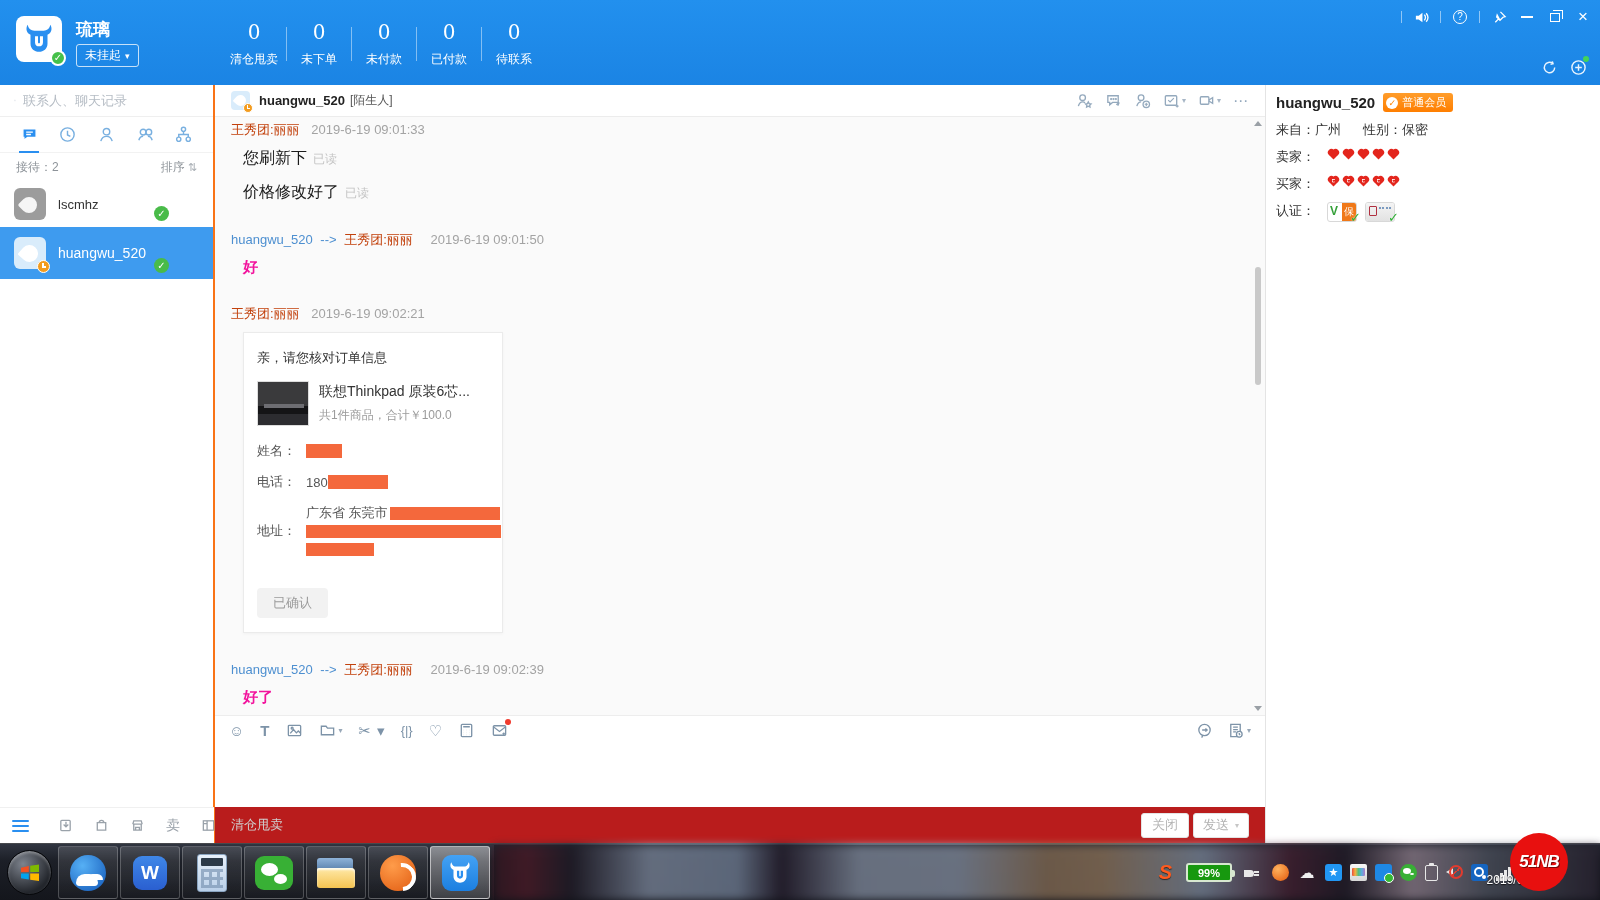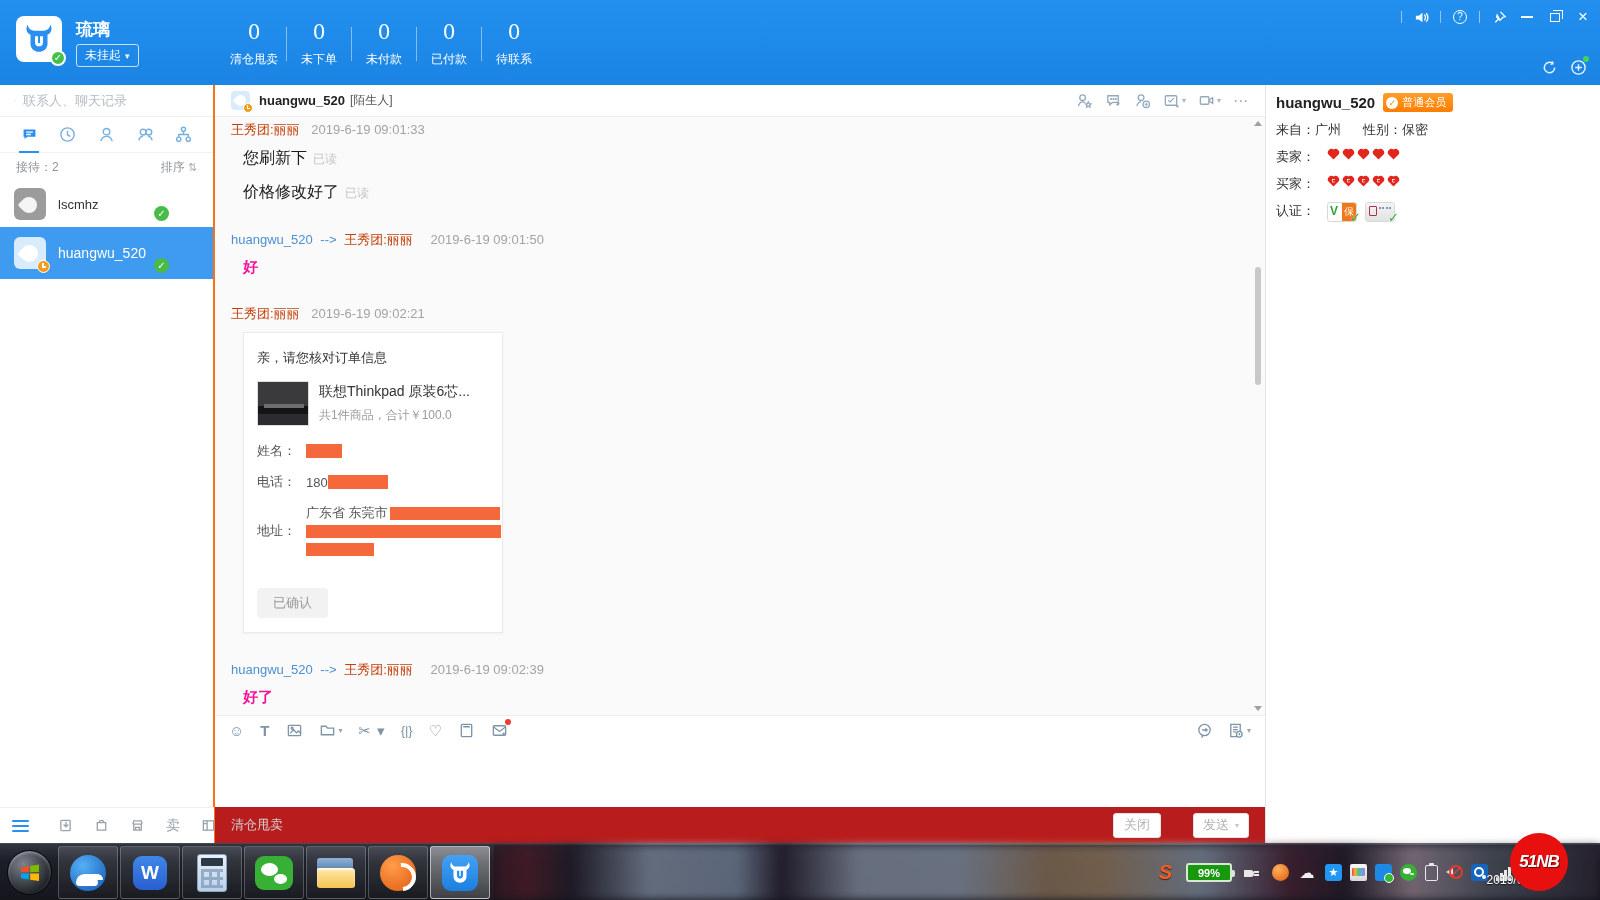--- a/index.html
+++ b/index.html
@@ -124,21 +124,21 @@
   .tb { position:relative; display:flex; align-items:center; color:#7d93a8; cursor:pointer; font-size:15px; }
   .tb svg { width:17px; height:17px; stroke:#7d93a8; fill:none; stroke-width:1.4; }
   .tb .dcaret { font-size:8px; margin-left:3px; color:#98a8b8; }
   .tb.font-t { font-size:15px; font-weight:bold; color:#7d93a8; }
   .red-dot { position:absolute; right:-3px; top:-3px; width:6px; height:6px; background:#f03b2e; border-radius:50%; }
   .tb-right { margin-left:auto; display:flex; gap:14px; }
 
   .chat-input { flex:1; max-height:62px; border:none; outline:none; resize:none; padding:8px 14px; font-family:inherit; font-size:14px; background:#fff; }
   .chat-bottom { height:36px; flex:none; display:flex; align-items:center; padding:0 16px; background:#b91c1c; }
   .signature { color:#cfcfcf; font-size:13px; }
-  .btns { margin-left:auto; display:flex; gap:32px; }
+  .btns { margin-left:auto; display:flex; gap:4px; }
   .gbtn { min-width:48px; height:25px; background:#fff; border:1px solid #e4e4e4; border-radius:3px; color:#b3b3b3; font-size:13px; display:flex; align-items:center; justify-content:center; cursor:pointer; font-family:inherit; padding:0 9px; }
   .gbtn .dcaret { font-size:8px; margin-left:6px; color:#c6c6c6; }
 
   
   .buyer-panel { position:absolute; right:0; top:85px; width:335px; bottom:57px; background:#fff; border-left:1px solid #e4e4e4; padding:8px 10px 0; }
   .bp-row1 { display:flex; align-items:center; gap:8px; }
   .bp-name { font-size:15px; font-weight:bold; color:#222; }
   .member-badge { display:flex; align-items:center; gap:4px; background:linear-gradient(#ff9d2b,#ff7e00); border-radius:3px; padding:2px 7px 2px 3px; color:#fff; font-size:11px; }
   .mb-check { width:12px; height:12px; background:#fff; border-radius:50%; color:#ff8400; font-size:9px; line-height:12px; text-align:center; font-weight:bold; }
   .bp-row { display:flex; align-items:flex-start; font-size:13px; color:#333; margin-top:9px; }

